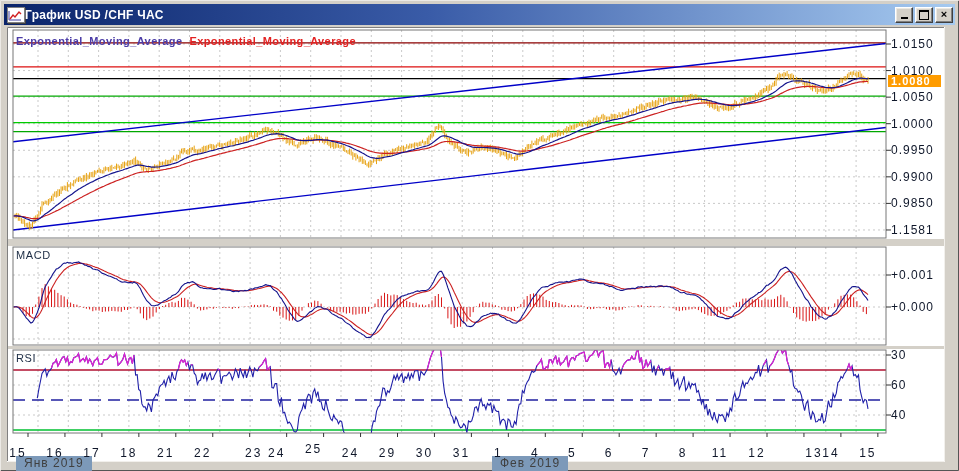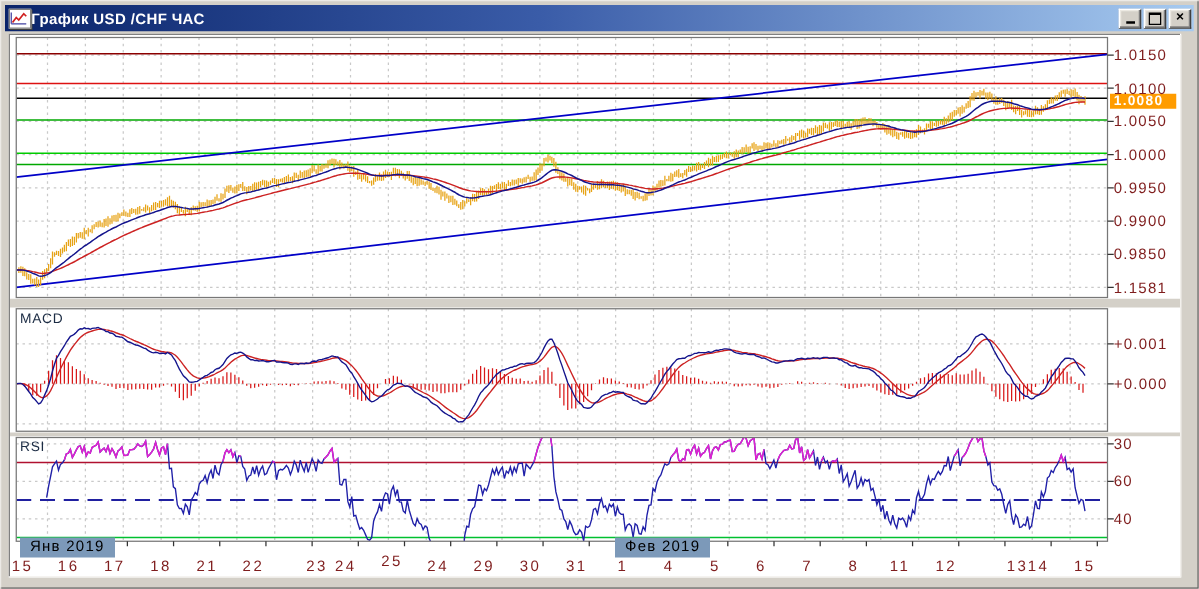--- a/index.html
+++ b/index.html
@@ -1,42 +1,42 @@
 <!DOCTYPE html>
 <html><head>
 <meta charset="utf-8">
 <style>
   html,body{margin:0;padding:0;}
   body{width:959px;height:471px;position:relative;overflow:hidden;
        background:#d4d0c8;font-family:"Liberation Sans",sans-serif;}
   #chart-svg{position:absolute;left:0;top:0;}
   #overlays{position:absolute;left:0;top:0;width:959px;height:471px;pointer-events:none;}
-  .lbl{position:absolute;font:12px "Liberation Sans",sans-serif;letter-spacing:1px;color:#7f1d1d;white-space:pre;}
+  .lbl{position:absolute;font:12px "Liberation Sans",sans-serif;letter-spacing:1px;color:#0f172a;white-space:pre;}
   .date{text-align:center;letter-spacing:2px;}
   .titlebar{position:absolute;left:4px;top:4px;width:951px;height:21px;
      background:linear-gradient(90deg,#0a246a 0%,#3a5ca8 45%,#a6caf0 100%);
      display:flex;align-items:center;padding:0 2px;box-sizing:border-box;}
   .app-icon{width:16px;height:14px;background:#fff;border:1px solid #808080;
      box-shadow:1px 1px 0 #404040;margin-left:1px;flex:0 0 auto;}
   .win-title{color:#fff;font:bold 12px "Liberation Sans",sans-serif;margin-left:0;flex:1;
      letter-spacing:.3px;overflow:hidden;white-space:nowrap;}
   .tb-btn{width:16px;height:14px;background:#d4d0c8;border:1px solid;border-color:#fff #404040 #404040 #fff;
      box-shadow:inset -1px -1px 0 #808080,inset 1px 1px 0 #ece9e2;
      display:flex;align-items:center;justify-content:center;margin-left:2px;flex:0 0 auto;cursor:default;}
   .glyph-min{width:7px;height:2px;background:#000;margin-top:7px;}
   .glyph-max{width:8px;height:7px;border:1px solid #000;border-top-width:2px;}
   .glyph-close{font:bold 11px "Liberation Sans",sans-serif;color:#000;line-height:11px;}
   #ema-labels{position:absolute;left:16px;top:35px;font:bold 11px "Liberation Sans",sans-serif;letter-spacing:.4px;}
   #ema-labels .e1{color:#4b3ca7;}
   #ema-labels .e2{color:#e32222;margin-left:7px;}
   .panel-label{position:absolute;font:11px "Liberation Sans",sans-serif;color:#1c2c44;letter-spacing:.6px;}
   #macd-label{left:16px;top:249px;}
   #rsi-label{left:16px;top:352px;}
-  .month{position:absolute;top:430px;height:16px;line-height:16px;padding:0 8px;background:#7c99b9;
-     color:#000000;font:12px "Liberation Sans",sans-serif;letter-spacing:1px;}
+  .month{position:absolute;top:456px;height:16px;line-height:16px;padding:0 8px;background:#7c99b9;
+     color:#404040;font:12px "Liberation Sans",sans-serif;letter-spacing:1px;}
   #month-jan{left:16px;}
   #month-feb{left:492px;}
   #price-tag{position:absolute;left:888px;top:75px;width:50px;height:12px;background:#ff9c00;
      color:#fff;font:bold 11px "Liberation Sans",sans-serif;letter-spacing:1px;line-height:12px;padding-left:3px;}
 </style>
 </head>
 <body>
 
 <svg id="chart-svg" width="959" height="471">
     <rect x="0" y="0" width="959" height="471" fill="#d4d0c8"></rect>
@@ -217,20 +217,21 @@
     <line x1="656.1500000000001" y1="433" x2="656.1500000000001" y2="437" stroke="#333"></line>
     <line x1="693.1" y1="433" x2="693.1" y2="437" stroke="#333"></line>
     <line x1="730.0500000000001" y1="433" x2="730.0500000000001" y2="437" stroke="#333"></line>
     <line x1="767" y1="433" x2="767" y2="437" stroke="#333"></line>
     <line x1="803.95" y1="433" x2="803.95" y2="437" stroke="#333"></line>
     <line x1="840.9000000000001" y1="433" x2="840.9000000000001" y2="437" stroke="#333"></line>
     <line x1="877.85" y1="433" x2="877.85" y2="437" stroke="#333"></line>
   </svg>
 
 <div id="overlays">
+  <div id="ema-labels"><span class="e1">Exponential_Moving_Average</span><span class="e2">Exponential_Moving_Average</span></div>
   <div class="panel-label" id="macd-label">MACD</div>
   <div class="panel-label" id="rsi-label">RSI</div>
   <div class="month" id="month-jan">Янв 2019</div>
   <div class="month" id="month-feb">Фев 2019</div>
   <div id="price-tag">1.0080</div>
 <div class="lbl" style="left: 891px; top: 37px;">1.0150</div>
     <div class="lbl" style="left: 891px; top: 63.5675px;">1.0100</div>
     <div class="lbl" style="left: 891px; top: 90.135px;">1.0050</div>
     <div class="lbl" style="left: 891px; top: 116.702px;">1.0000</div>
     <div class="lbl" style="left: 891px; top: 143.27px;">0.9950</div>

